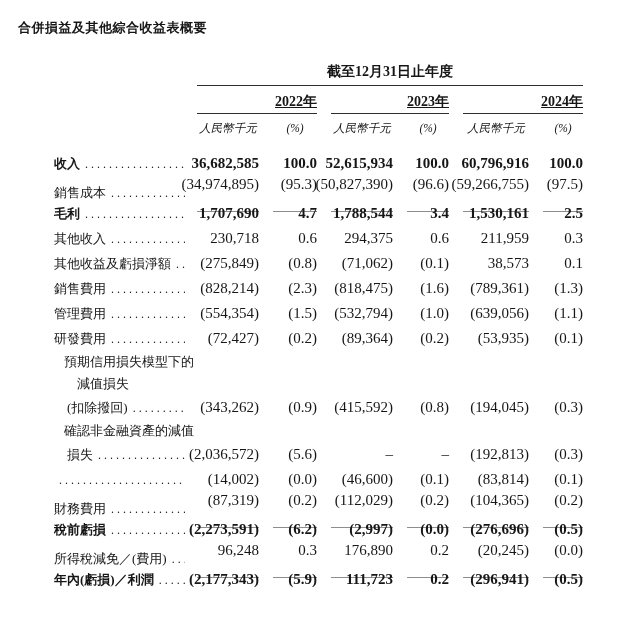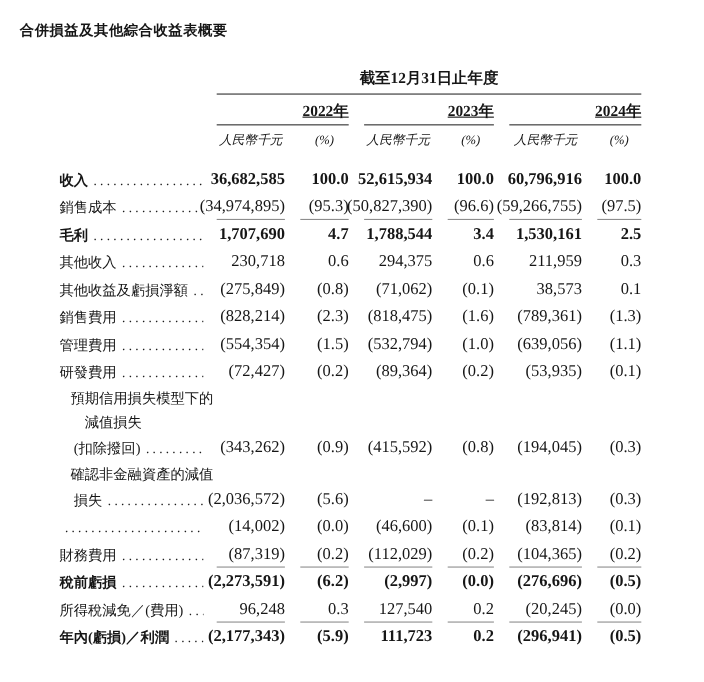--- a/index.html
+++ b/index.html
@@ -49,21 +49,21 @@
   }
   .dots::after { content:".........................."; }
   .num { display:flex; justify-content:flex-end; font-size:15px; line-height:17px; align-self:center; }
   .num > span { white-space:nowrap; }
   .c1 { grid-column:2; }
   .c2 { grid-column:4; }
   .c3 { grid-column:6; }
   .c4 { grid-column:8; }
   .c5 { grid-column:10; }
   .c6 { grid-column:12; }
-  .row.u .num { border-bottom:1.2px solid #8d8d8d; padding-bottom:2px; margin-bottom:-3px; }
+  .row.u .num { border-bottom:1.2px solid #8d8d8d; padding-bottom:18px; margin-bottom:-3px; }
 </style>
 </head>
 <body>
 
 <div class="page">
 
   <h1 class="title">合併損益及其他綜合收益表概要</h1>
 
   <div class="fintable">
 
@@ -420,21 +420,21 @@
             <span class="lbl">所得稅減免／(費用)</span>
             <span class="dots"></span>
           </div>
           <div class="num c1">
             <span>96,248</span>
           </div>
           <div class="num c2">
             <span>0.3</span>
           </div>
           <div class="num c3">
-            <span>127,540</span>
+            <span>176,890</span>
           </div>
           <div class="num c4">
             <span>0.2</span>
           </div>
           <div class="num c5">
             <span>(20,245)</span>
           </div>
           <div class="num c6">
             <span>(0.0)</span>
           </div>

